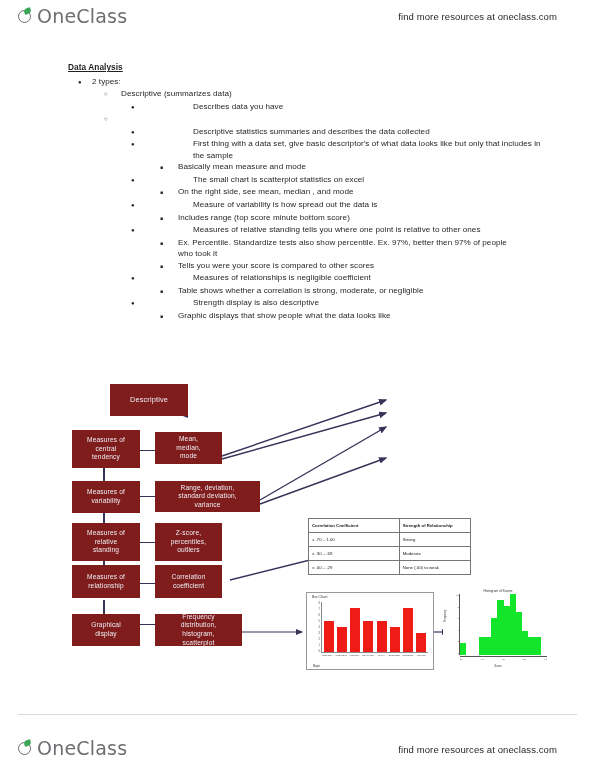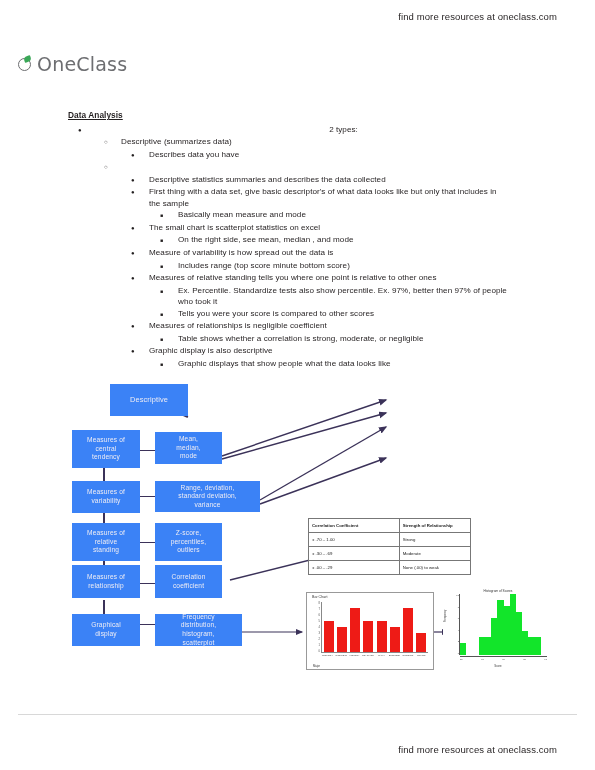--- a/index.html
+++ b/index.html
@@ -1,57 +1,57 @@
 <!DOCTYPE html>
 <html><head>
 <meta charset="utf-8">
 <style>
   html,body{margin:0;padding:0;background:#fff;}
   body{width:595px;height:770px;position:relative;
        font-family:"Liberation Sans",sans-serif;color:#231f20;overflow:hidden;}
 
   
-  .brand{position:absolute;display:flex;align-items:center;gap:2px;margin-top:48px;}
+  .brand{position:absolute;display:flex;align-items:center;gap:2px;}
   .brand-logo{position:relative;width:17px;height:17px;}
   .brand-logo .ring{position:absolute;left:0;top:2px;width:13px;height:13px;
       border:1.4px solid #6d6e71;border-radius:50%;box-sizing:border-box;}
   .brand-logo .leaf{position:absolute;left:6px;top:0px;width:7px;height:6px;
       background:#3aa757;border-radius:60% 10% 60% 10%;transform:rotate(-18deg);}
   .brand-word{font-size:19px;color:#6d6e71;letter-spacing:.2px;
       font-family:"DejaVu Sans",sans-serif;font-weight:400;}
   .tagline{position:absolute;font-size:9.5px;color:#231f20;letter-spacing:.1px;}
 
   #header-brand{left:18px;top:5px;}
   #header-tagline{right:38px;top:11px;}
   #footer-brand{left:18px;top:737px;}
   #footer-tagline{right:38px;top:744px;}
   #footer-rule{position:absolute;left:18px;right:18px;top:714px;height:1px;background:#d8d8d8;}
 
   
   #outline{position:absolute;left:0;top:62px;width:595px;}
   .line{position:relative;font-size:8.1px;line-height:11.55px;color:#231f20;
         letter-spacing:.05px;white-space:pre-wrap;}
   .lvl0{margin-left:68px;font-weight:bold;text-decoration:underline;font-size:8.3px;
-        margin-bottom:2px;margin-top:48px;}
+        margin-bottom:2px;}
   .bullet-row{display:flex;align-items:flex-start;}
   .bullet{flex:0 0 auto;display:inline-block;text-align:left;}
   .txt{flex:1 1 auto;}
-  .l1{margin-left:78px;text-align:center;}  .l1 .bullet{width:14px;}
+  .l1{margin-left:78px;}  .l1 .bullet{width:14px;}
   .l2{margin-left:104px;} .l2 .bullet{width:17px;}
-  .l3{margin-left:131px;} .l3 .bullet{width:18px;}
+  .l3{margin-left:131px;gap:44px;} .l3 .bullet{width:18px;}
   .l4{margin-left:160px;} .l4 .bullet{width:18px;}
   .l3 .txt{max-width:350px;}
   .l4 .txt{max-width:330px;}
   .d-disc::before{content:"\25CF";font-size:6px;}
   .d-circ::before{content:"\25CB";font-size:6px;}
   .d-sq::before{content:"\25A0";font-size:5px;}
 
   
   #flow{position:absolute;left:0;top:0;width:595px;height:770px;pointer-events:none;}
-  .fbox{position:absolute;background:#3b82f6;color:#efedf4;
+  .fbox{position:absolute;background:#7f1d1d;color:#efedf4;
         display:flex;align-items:center;justify-content:center;text-align:center;
         font-size:6.6px;line-height:8.6px;letter-spacing:.15px;padding:13px;
         box-sizing:border-box;}
   .fbox.big{font-size:7.4px;}
   .conn{position:absolute;background:#3b3259;}
 
   
   #corr-table{position:absolute;left:308px;top:518px;width:163px;
       border:1px solid #555;border-collapse:collapse;background:#fff;
       font-size:4.3px;line-height:6px;color:#222;}
@@ -120,21 +120,21 @@
       <div class="line bullet-row l4"><span class="bullet d-sq"></span><span class="txt">Basically mean measure and mode</span></div>
       <div class="line bullet-row l3"><span class="bullet d-disc"></span><span class="txt">The small chart is scatterplot statistics on excel</span></div>
       <div class="line bullet-row l4"><span class="bullet d-sq"></span><span class="txt">On the right side, see mean, median , and mode</span></div>
       <div class="line bullet-row l3"><span class="bullet d-disc"></span><span class="txt">Measure of variability is how spread out the data is</span></div>
       <div class="line bullet-row l4"><span class="bullet d-sq"></span><span class="txt">Includes range (top score minute bottom score)</span></div>
       <div class="line bullet-row l3"><span class="bullet d-disc"></span><span class="txt">Measures of relative standing tells you where one point is relative to other ones</span></div>
       <div class="line bullet-row l4"><span class="bullet d-sq"></span><span class="txt">Ex. Percentile. Standardize tests also show percentile. Ex. 97%, better then 97% of people who took it</span></div>
       <div class="line bullet-row l4"><span class="bullet d-sq"></span><span class="txt">Tells you were your score is compared to other scores</span></div>
       <div class="line bullet-row l3"><span class="bullet d-disc"></span><span class="txt">Measures of relationships is negligible coefficient</span></div>
       <div class="line bullet-row l4"><span class="bullet d-sq"></span><span class="txt">Table shows whether a correlation is strong, moderate, or negligible</span></div>
-      <div class="line bullet-row l3"><span class="bullet d-disc"></span><span class="txt">Graphic display is also descriptive</span></div>
+      <div class="line bullet-row l3"><span class="bullet d-disc"></span><span class="txt">Strength display is also descriptive</span></div>
       <div class="line bullet-row l4"><span class="bullet d-sq"></span><span class="txt">Graphic displays that show people what the data looks like</span></div>
     </div>
 </div>
 
 <div id="flow">
 
   <div class="conn" style="left:110px;top:416px;width:78px;height:1.6px;transform:rotate(24deg);transform-origin:right center;"></div>
   <div class="conn" style="left:103px;top:467px;width:1.6px;height:16px;"></div>
   <div class="conn" style="left:103px;top:513px;width:1.6px;height:16px;"></div>
   <div class="conn" style="left:103px;top:559px;width:1.6px;height:16px;"></div>

